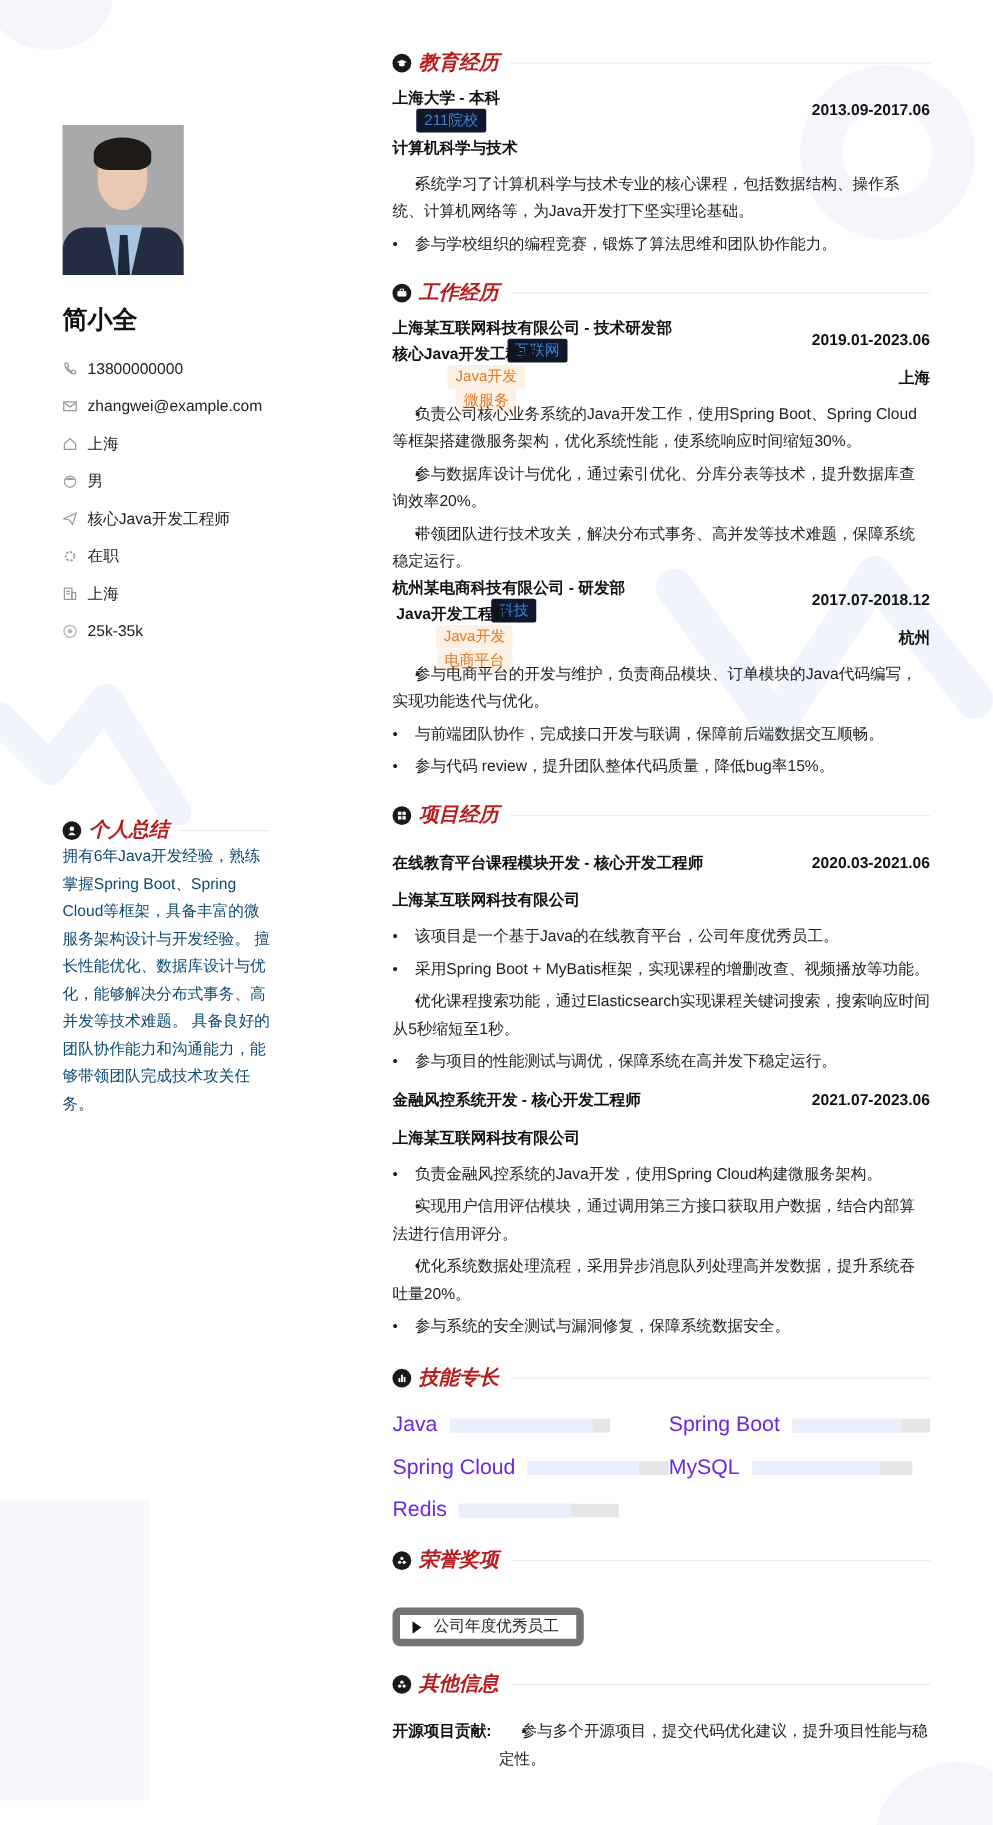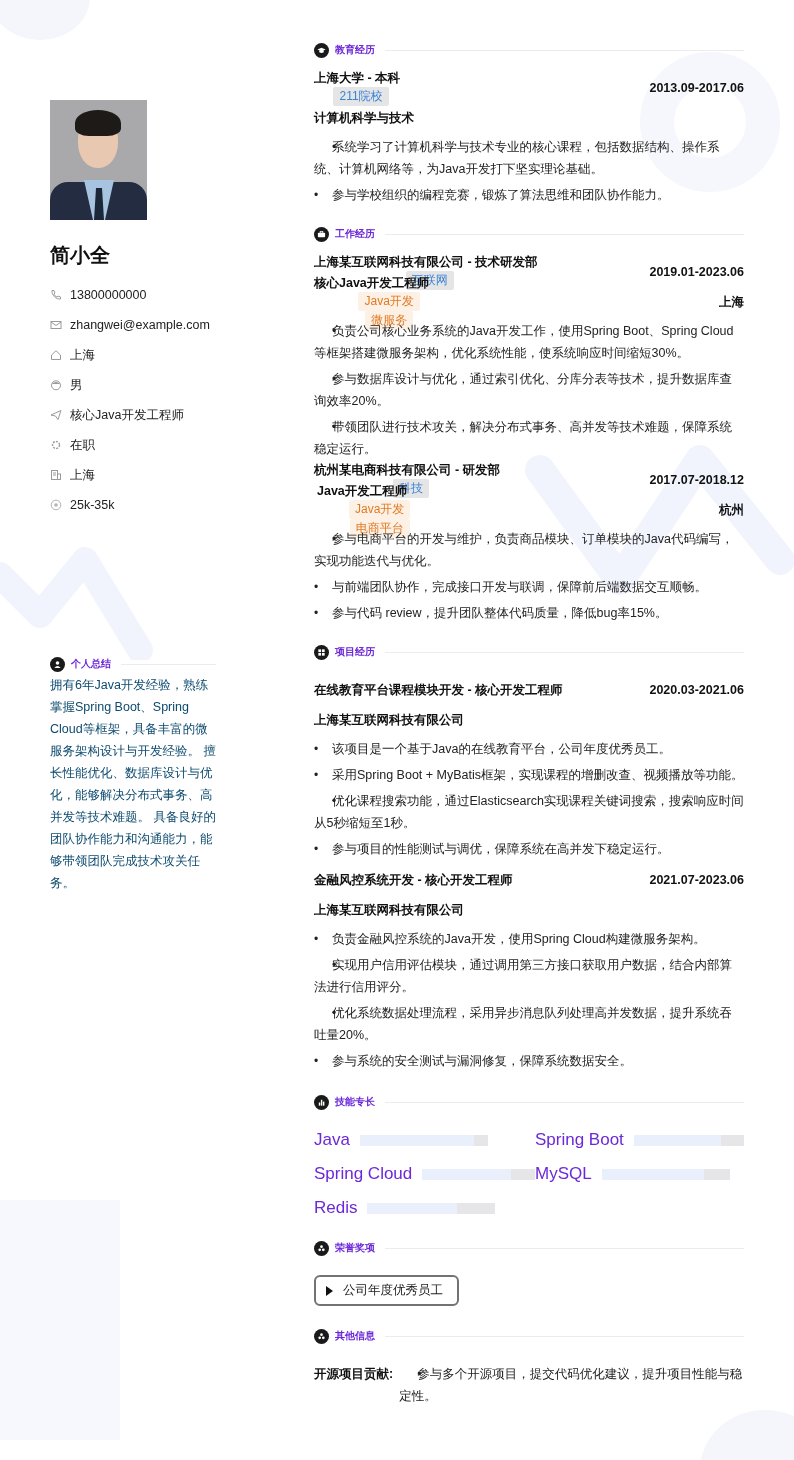--- a/index.html
+++ b/index.html
@@ -23,47 +23,47 @@
   .name { font-size: 20px; font-weight: 700; margin-top: 22px; color: #111; height: 28px; }
   .info-list { margin-top: 10px; }
   .info-item { display: flex; align-items: center; height: 30px; font-size: 12.5px; color: #222; }
   .info-item .ic { width: 12px; height: 12px; margin-right: 8px; color: #9a9a9a; display: flex; align-items: center; justify-content: center; }
   .info-item svg { width: 12px; height: 12px; }
 
   .summary { position: absolute; left: 50px; top: 654px; width: 166px; z-index: 1; }
   .sec-head { display: flex; align-items: center; height: 20px; }
   .sec-icon { width: 15px; height: 15px; border-radius: 50%; background: #1a1a1a; color: #fff; display: flex; align-items: center; justify-content: center; margin-right: 6px; flex-shrink: 0; }
   .sec-icon svg { width: 9px; height: 9px; }
-  .sec-title { font-size: 10px; font-weight: 700; color: #6d28d9; white-space: nowrap; }
+  .sec-title { font-size: 16px; font-weight: 700; color: #b91c1c; white-space: nowrap; font-style: italic; }
   .sec-line { flex: 1; height: 1px; background: #ececf0; margin-left: 10px; }
   .summary-text { font-size: 12.5px; line-height: 22px; color: #0c4a6e; }
 
   .main { position: absolute; left: 314px; top: 40px; width: 430px; z-index: 1; }
   .section { margin-bottom: 16px; }
   .row { display: flex; align-items: center; justify-content: space-between; height: 20px; margin-top: 10px; }
   .row-left { display: flex; align-items: center; flex-direction: column; }
   .bold { font-weight: 700; font-size: 12.5px; color: #111; }
   .tag { font-size: 12px; padding: 1px 6px; border-radius: 2px; margin-left: 8px; }
-  .tag.blue { background: #e5e5e5; color: #3a82d8; }
+  .tag.blue { background: #0f172a; color: #3a82d8; }
   .tag.orange { background: #fdf1e6; color: #e07a22; margin-left: 35px; }
   .date { font-weight: 700; font-size: 12.5px; color: #111; }
   .bullets { margin-top: 8px; }
   .bullet { position: relative; padding-left: 18px; font-size: 12.5px; line-height: 22px; color: #222; margin-bottom: 4px; }
   .bullet::before { content: "•"; position: absolute; left: 0; top: 0; font-size: 12px; }
   .bullet.first-wrap { padding-left: 0; text-indent: 18px; }
   .bullet.first-wrap::before { left: 0; }
   .entry { margin-bottom: 10px; }
 
   .skills { display: grid; grid-template-columns: 221px 209px; row-gap: 14px; margin-top: 18px; }
   .skill { display: flex; align-items: center; height: 20px; }
   .skill-label { font-size: 17px; color: #6d28d9; margin-right: 10px; white-space: nowrap; }
   .skill-bar { width: 128px; height: 11px; background: #e6e6e8; position: relative; }
   .skill-fill { position: absolute; left: 0; top: 0; height: 100%; background: #e9effb; }
 
-  .award { display: inline-flex; align-items: center; margin-top: 17px; border: 2px solid #737373; border-radius: 6px; padding: 0 14px 0 10px; height: 31px; font-size: 12.5px; color: #222; }
+  .award { display: inline-flex; align-items: center; margin-top: 28px; border: 6px solid #737373; border-radius: 6px; padding: 0 14px 0 10px; height: 31px; font-size: 12.5px; color: #222; }
   .award .tri { width: 0; height: 0; border-left: 7px solid #111; border-top: 5px solid transparent; border-bottom: 5px solid transparent; margin-right: 10px; }
 
   .other-row { display: flex; margin-top: 17px; font-size: 12.5px; line-height: 22px; }
   .other-label { font-weight: 700; white-space: nowrap; color: #111; }
   .other-text { position: relative; padding-left: 0; color: #222; }
 </style>
 </head>
 <body>
 
 <div class="deco deco-circle-tl"></div>

